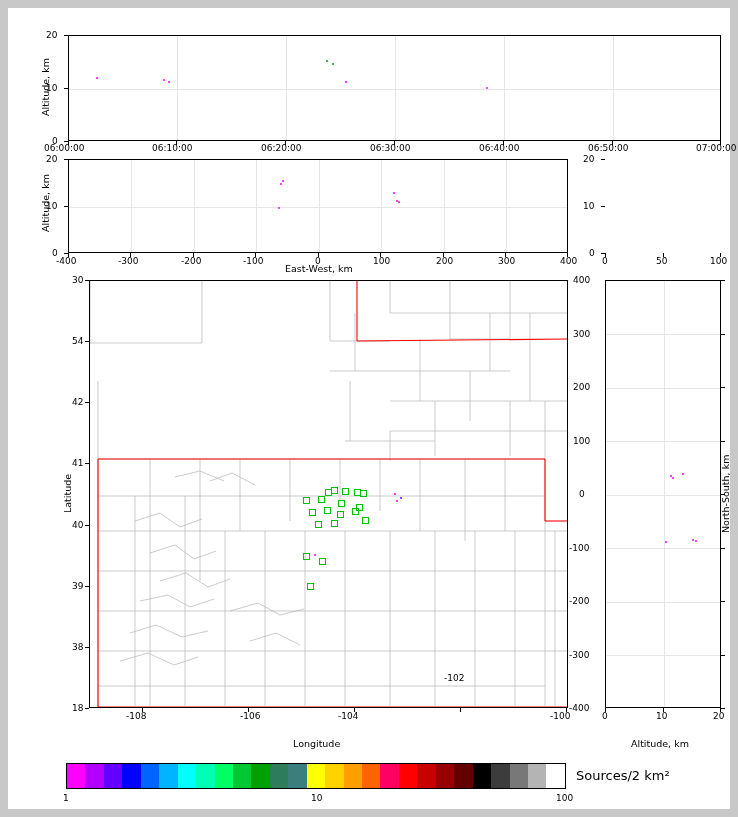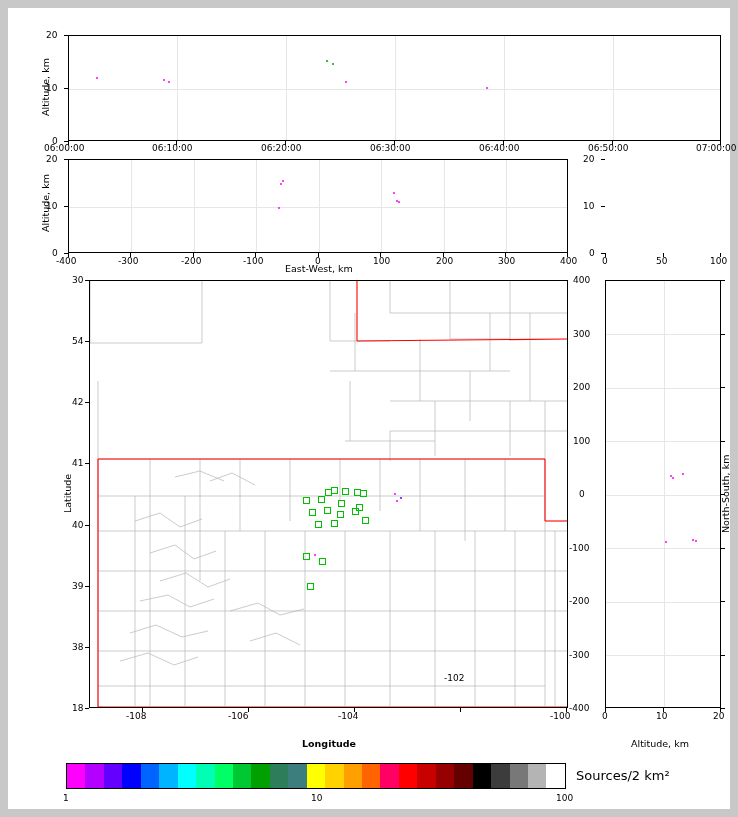--- a/index.html
+++ b/index.html
@@ -321,25 +321,25 @@
     <div class="pt" style="left:306px; top:219px; background:#ff00ff;"></div>
     <div class="pt" style="left:224px; top:273px; background:#ff00ff;"></div>
   </div>
 
   <div class="tick tick-v" style="left:134px; top:700px;"></div>
   <div class="tick tick-v" style="left:240px; top:700px;"></div>
   <div class="tick tick-v" style="left:346px; top:700px;"></div>
   <div class="tick tick-v" style="left:452px; top:700px;"></div>
   <div class="tick tick-v" style="left:558px; top:700px;"></div>
   <div class="lbl" style="left:118px; top:703px;">-108</div>
-  <div class="lbl" style="left:220px; top:703px;text-align:center;">-106</div>
+  <div class="lbl" style="left:232px; top:703px;text-align:center;">-106</div>
   <div class="lbl" style="left:330px; top:703px;">-104</div>
   <div class="lbl" style="left:436px; top:665px;">-102</div>
   <div class="lbl" style="left:542px; top:703px;">-100</div>
-  <div class="axlabel" style="left:294px; top:730px;font-weight:bold;">Longitude</div>
+  <div class="axlabel" style="left:285px; top:730px;">Longitude</div>
 
   <div class="tick tick-h" style="left:77px; top:700px;"></div>
   <div class="tick tick-h" style="left:77px; top:639px;"></div>
   <div class="tick tick-h" style="left:77px; top:578px;"></div>
   <div class="tick tick-h" style="left:77px; top:517px;"></div>
   <div class="tick tick-h" style="left:77px; top:455px;"></div>
   <div class="tick tick-h" style="left:77px; top:394px;"></div>
   <div class="tick tick-h" style="left:77px; top:333px;"></div>
   <div class="tick tick-h" style="left:77px; top:272px;"></div>
   <div class="lbl" style="left:64px; top:695px;">18</div>

